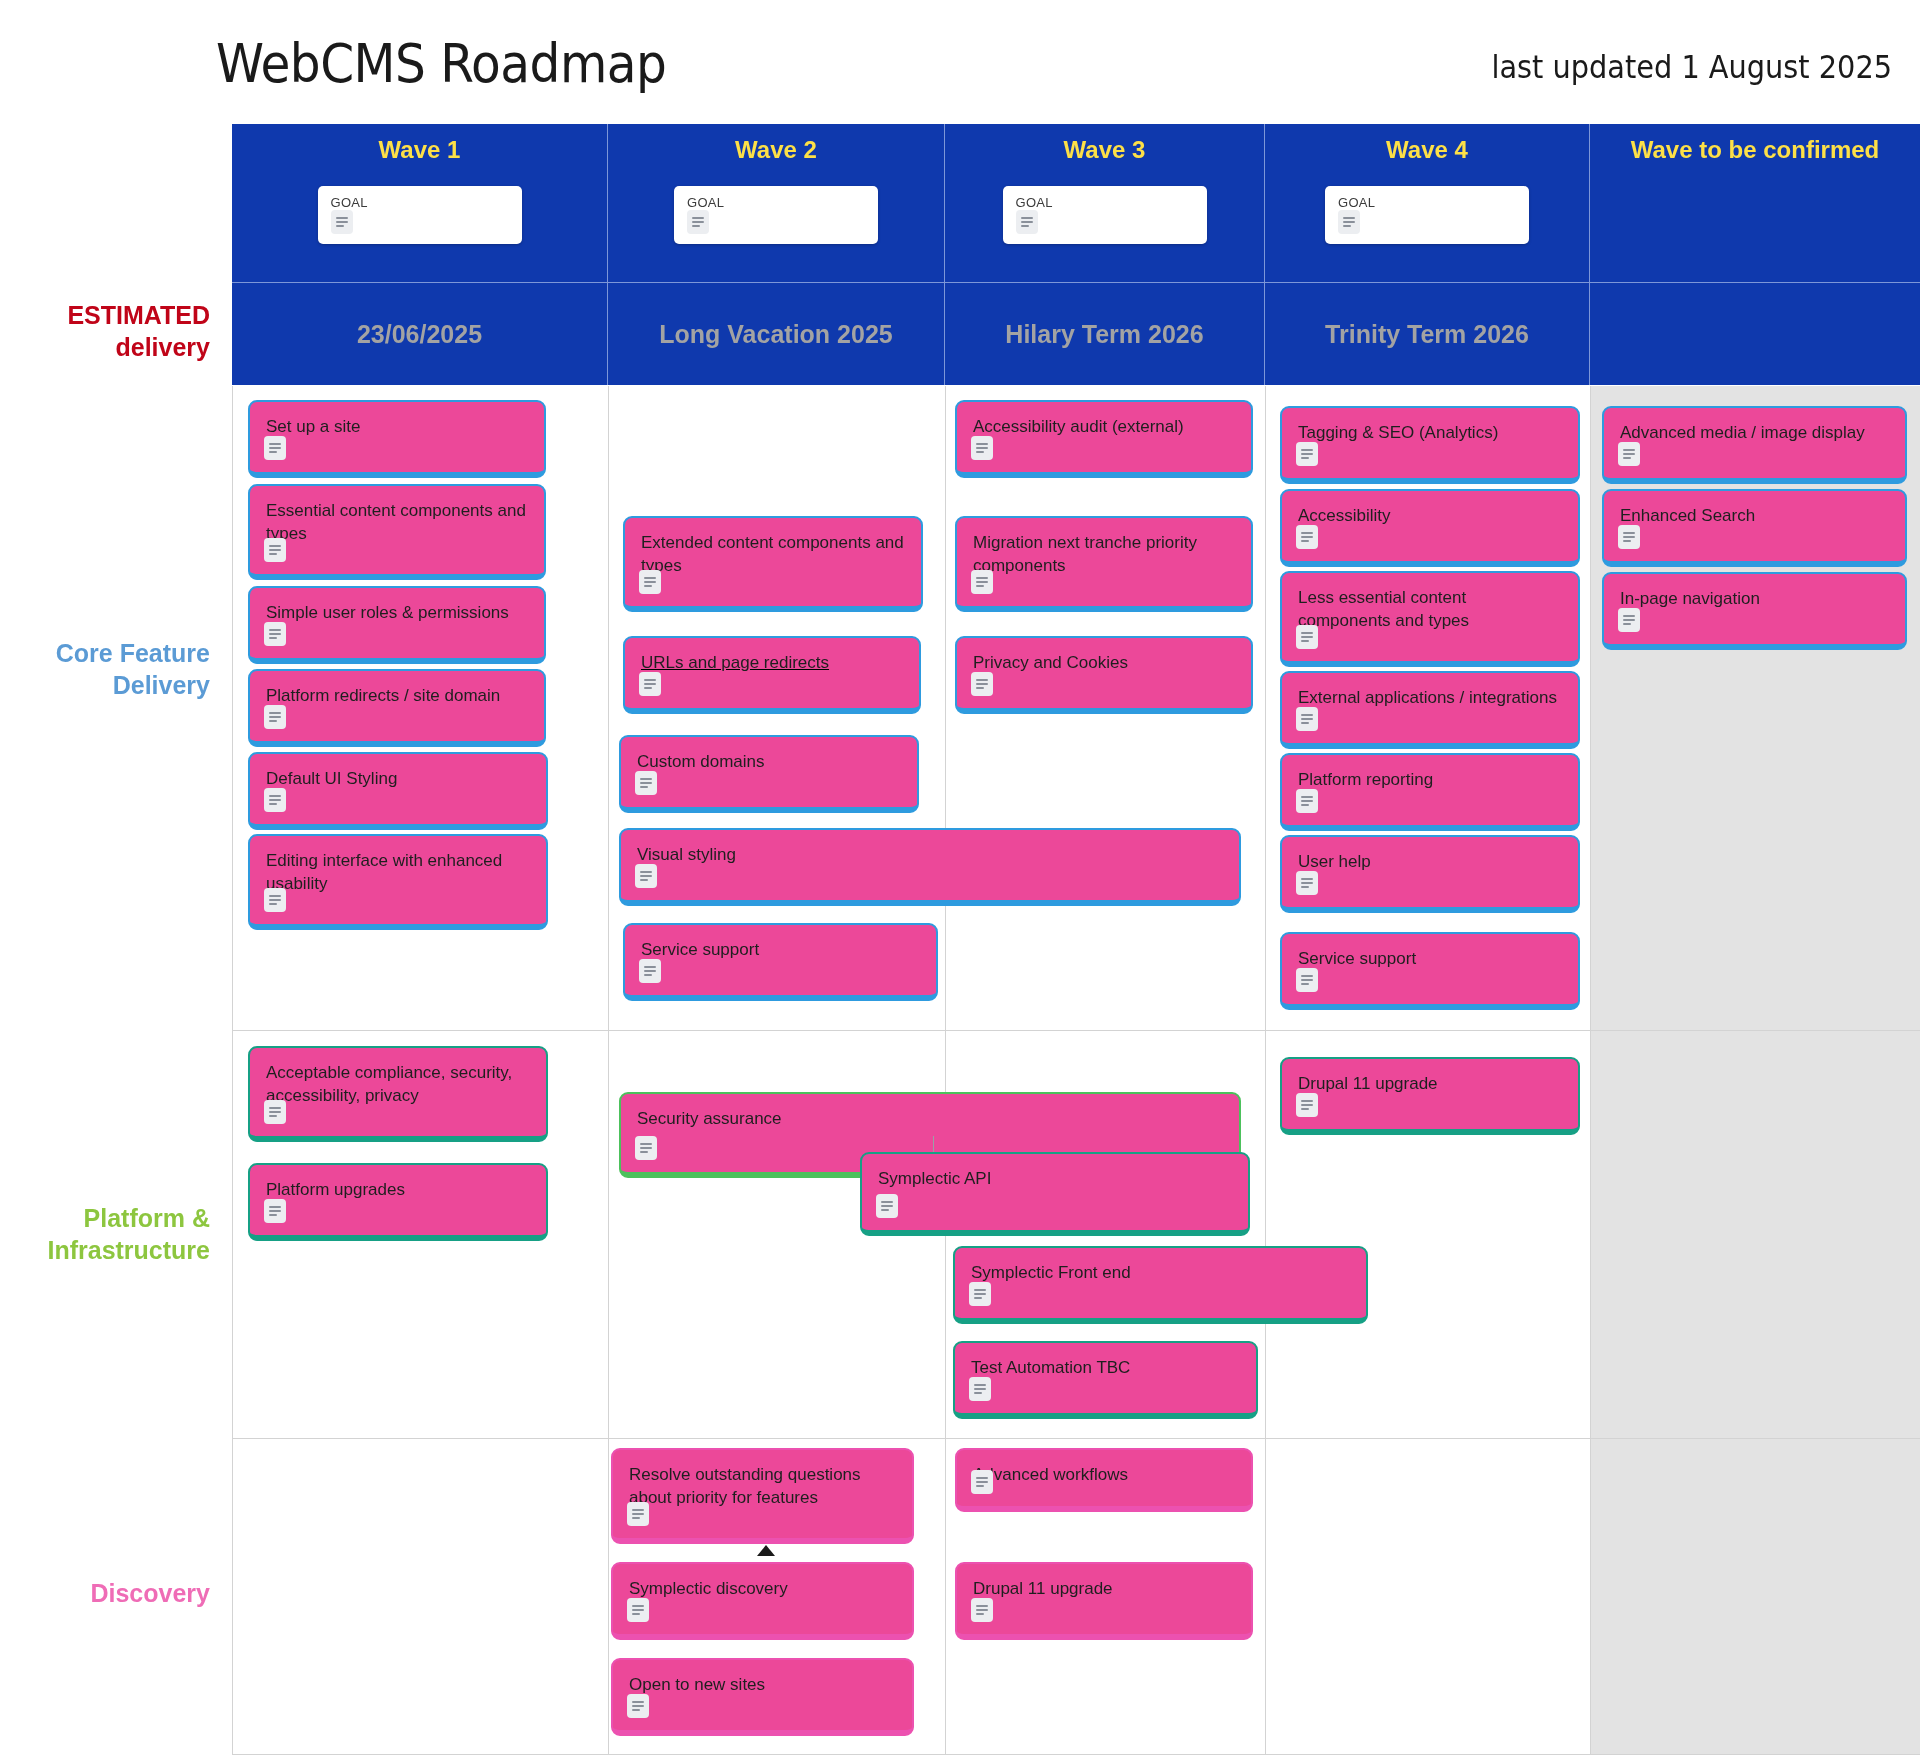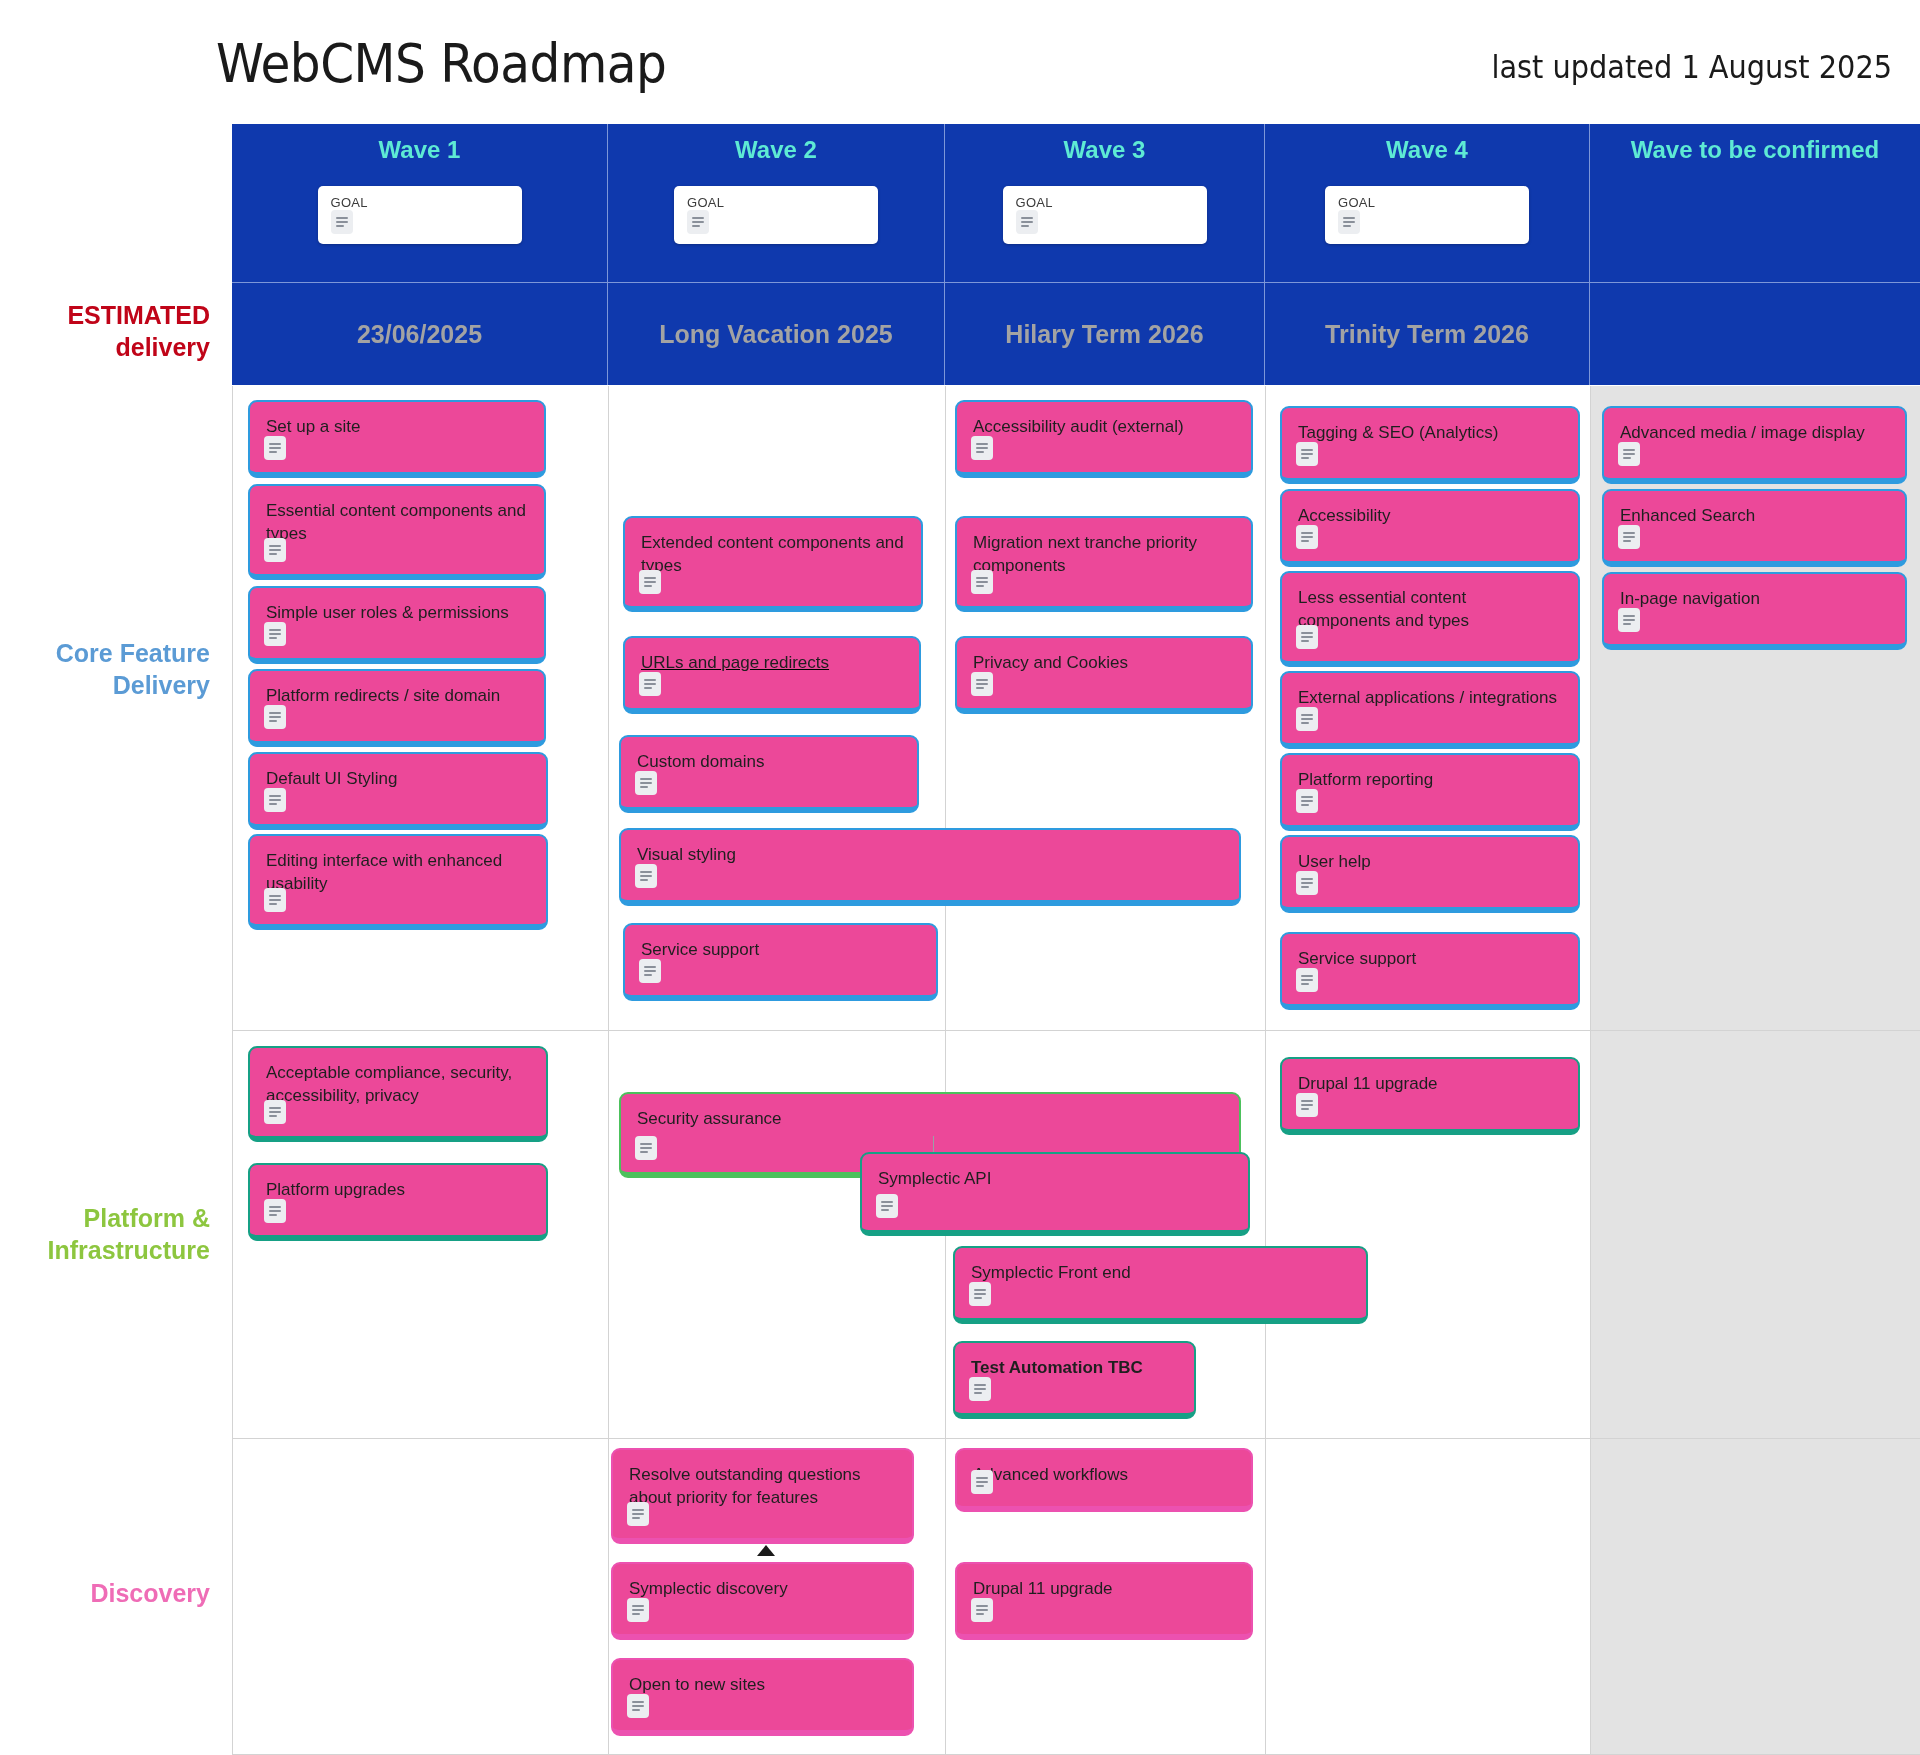--- a/index.html
+++ b/index.html
@@ -30,21 +30,21 @@
   
   #board { position: absolute; left: 0; top: 0; width: 1920px; height: 1755px; }
 
   .wave-head {
     position: absolute; top: 124px; height: 158px;
     background: #0f39ad; border-right: 1px solid #7d97d8;
   }
   .wave-head.last { border-right: none; }
   .wave-title {
     position: absolute; left: 0; right: 0; top: 12px;
-    text-align: center; color: #5eead4;
+    text-align: center; color: #fde047;
     font-size: 24px; font-weight: bold;
   }
   .goal-card {
     position: absolute; left: 50%; transform: translateX(-50%);
     top: 62px; width: 204px; height: 58px;
     background: #ffffff; border-radius: 5px;
     box-shadow: 0 1px 3px rgba(0,0,0,.25);
   }
   .goal-label {
     position: absolute; left: 13px; top: 9px;
@@ -472,21 +472,21 @@
       </div>
   </div>
   <div class="card teal" style="left:953px;top:1246px;width:415px;height:78px;">
     <div class="card-title">Symplectic Front end</div>
     <div class="note-icon">
         <i></i>
         <i></i>
         <i></i>
       </div>
   </div>
-  <div class="card teal" style="left:953px;top:1341px;width:243px;height:78px;font-weight:bold;">
+  <div class="card teal" style="left:953px;top:1341px;width:305px;height:78px;">
     <div class="card-title">Test Automation TBC</div>
     <div class="note-icon">
         <i></i>
         <i></i>
         <i></i>
       </div>
   </div>
   <div class="card teal" style="left:1280px;top:1057px;width:300px;height:78px;">
     <div class="card-title">Drupal 11 upgrade</div>
     <div class="note-icon">

